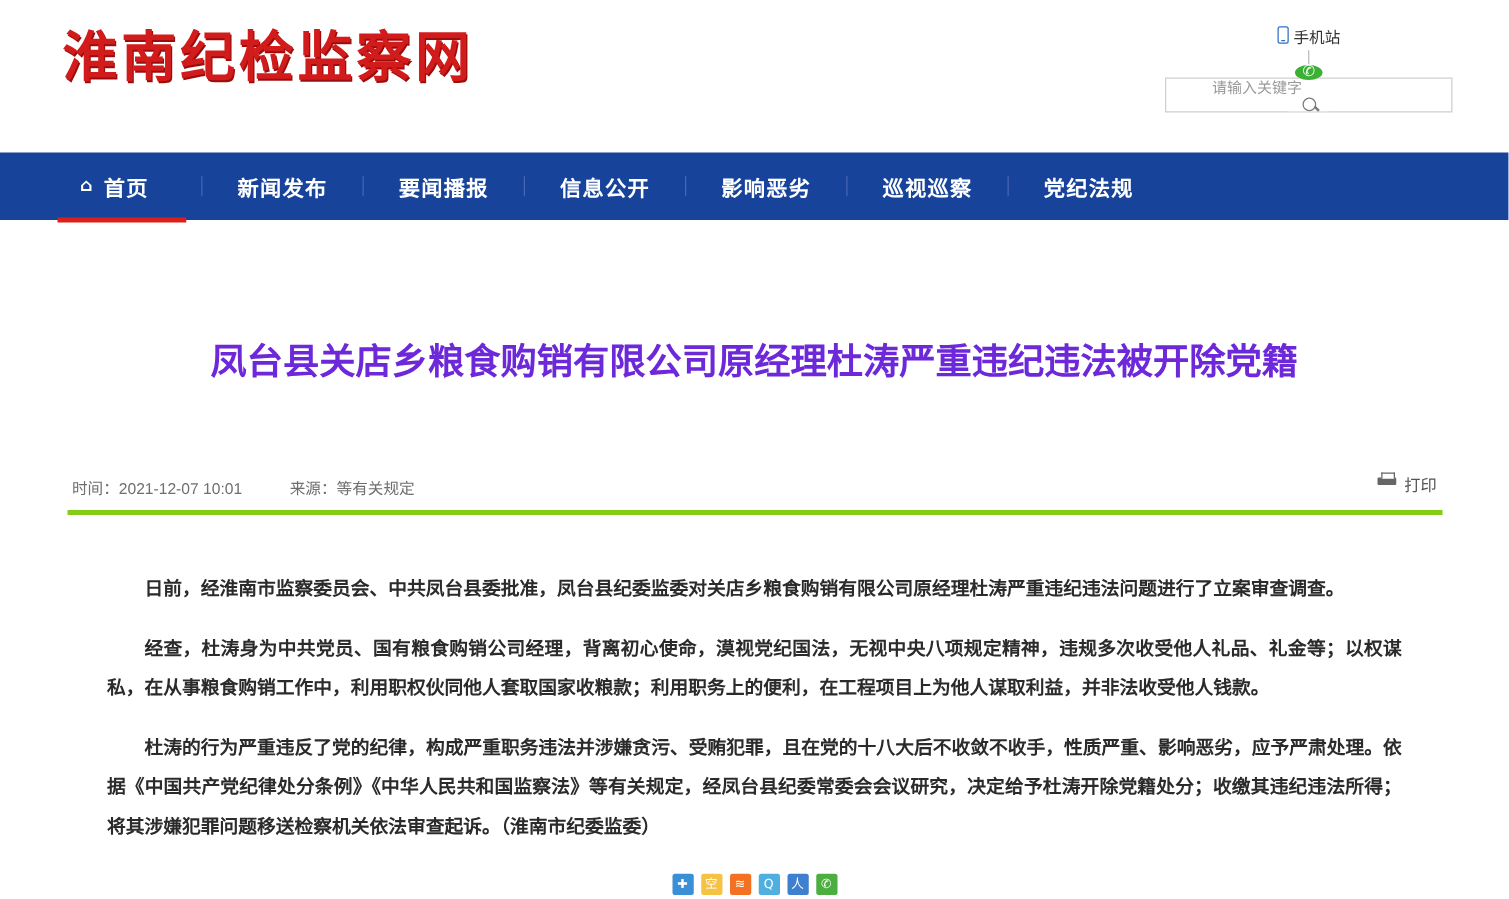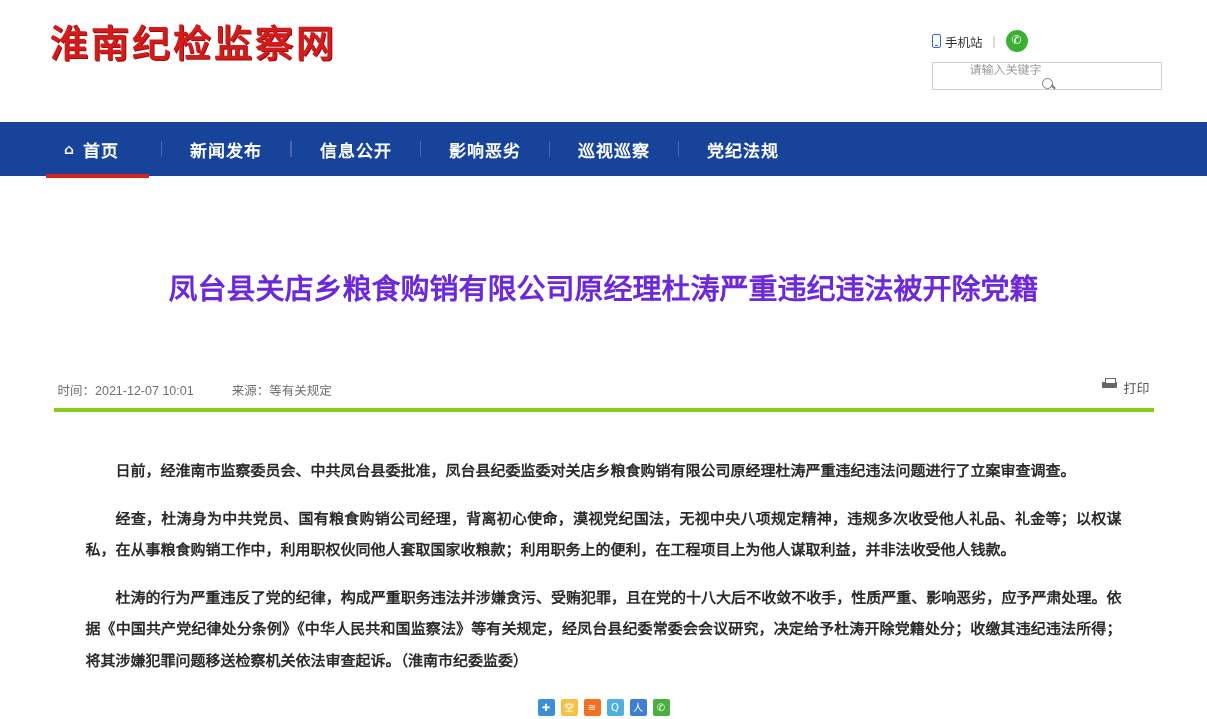--- a/index.html
+++ b/index.html
@@ -23,42 +23,42 @@
     height: 122px;
     width: 100%;
     background: #ffffff;
     border-bottom: none;
   }
   .site-logo {
     position: absolute;
     left: 50px;
     top: 25px;
     font-family: "DejaVu Serif", "Liberation Serif", serif;
-    font-size: 38px;
+    font-size: 44px;
     font-weight: bold;
     color: #d21b1b;
     letter-spacing: 3px;
     line-height: 1;
     white-space: nowrap;
     text-shadow: 1px 1px 0 #9d0c0c;
   }
   .header-right {
     position: absolute;
     right: 45px;
     top: 28px;
     width: 230px;
   }
   .header-links {
     display: flex;
     align-items: center;
-    justify-content: flex-start;
-    gap: 10px;
+    justify-content: center;
     height: 26px;
     font-size: 12px;
     color: #333;
+    flex-direction: column;
   }
   .header-links .mobile-link {
     display: flex;
     align-items: center;
     gap: 4px;
     color: #333;
     text-decoration: none;
     font-size: 12.5px;
   }
   .phone-icon {
@@ -328,20 +328,23 @@
     <div class="nav-inner">
       <div class="nav-item home active">
         <span class="home-icon">⌂</span>
         <span>首页</span>
       </div>
       <div class="nav-sep"></div>
       <div class="nav-item">
         <span>新闻发布</span>
       </div>
       <div class="nav-sep"></div>
+      <div class="nav-item">
+        <span>要闻播报</span>
+      </div>
       <div class="nav-sep"></div>
       <div class="nav-item">
         <span>信息公开</span>
       </div>
       <div class="nav-sep"></div>
       <div class="nav-item">
         <span>影响恶劣</span>
       </div>
       <div class="nav-sep"></div>
       <div class="nav-item">

